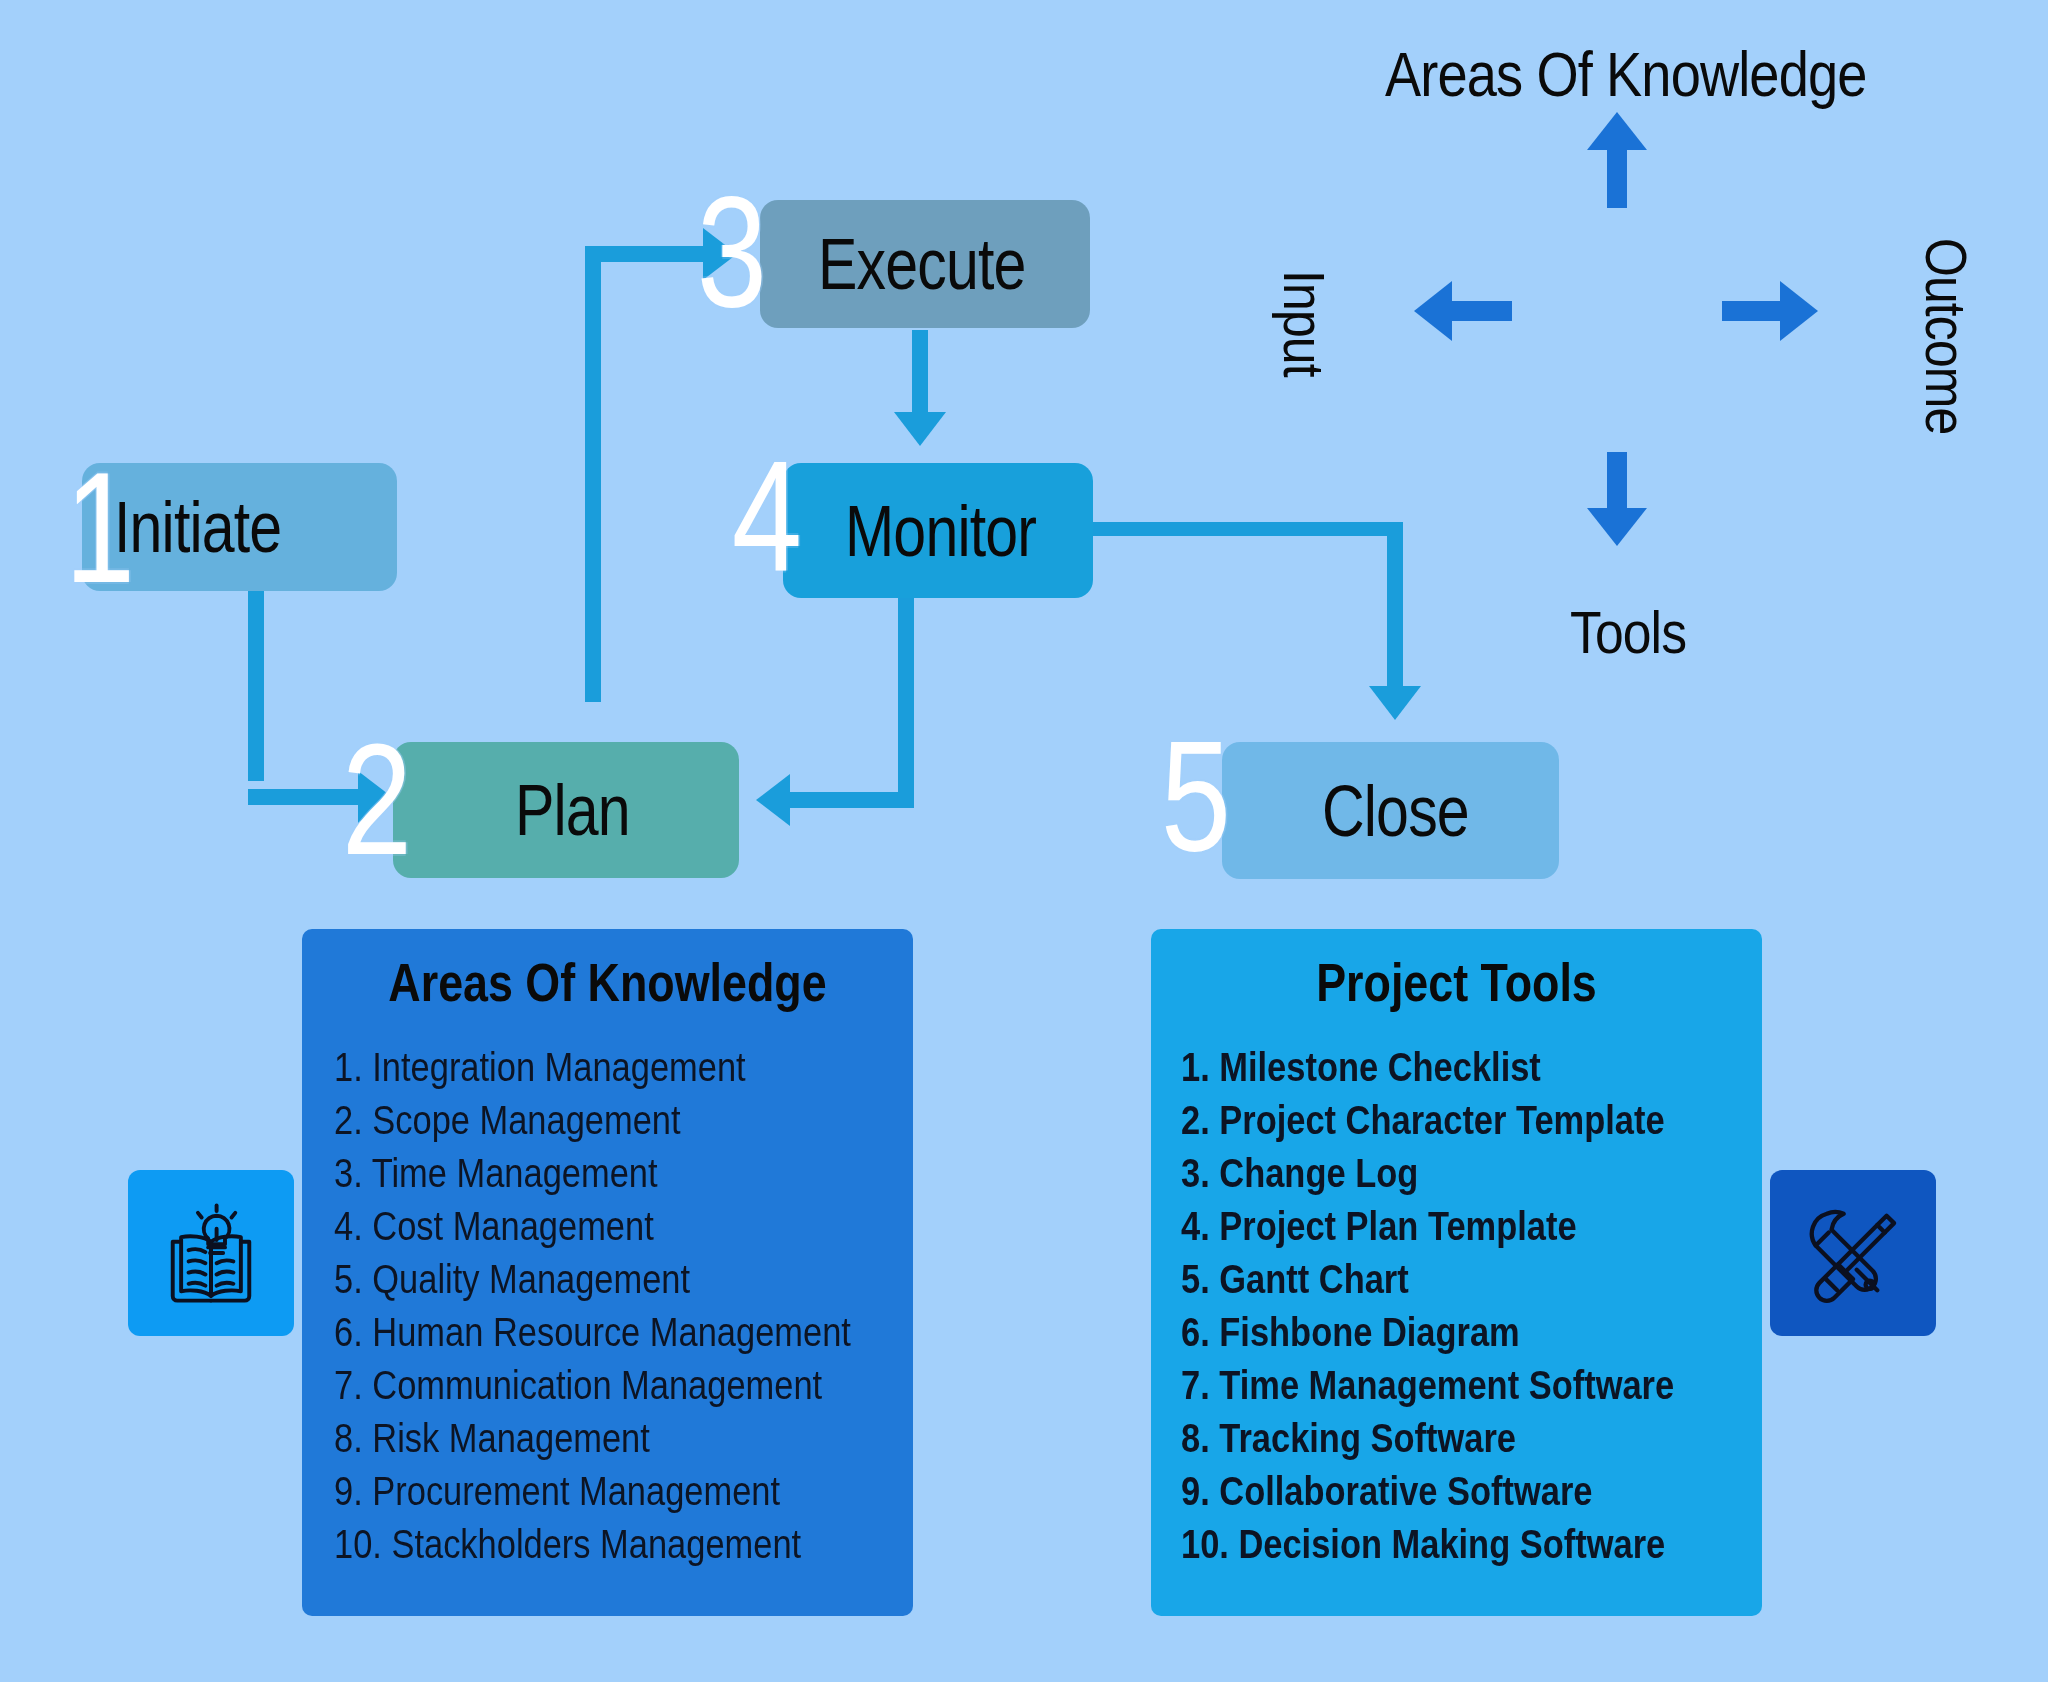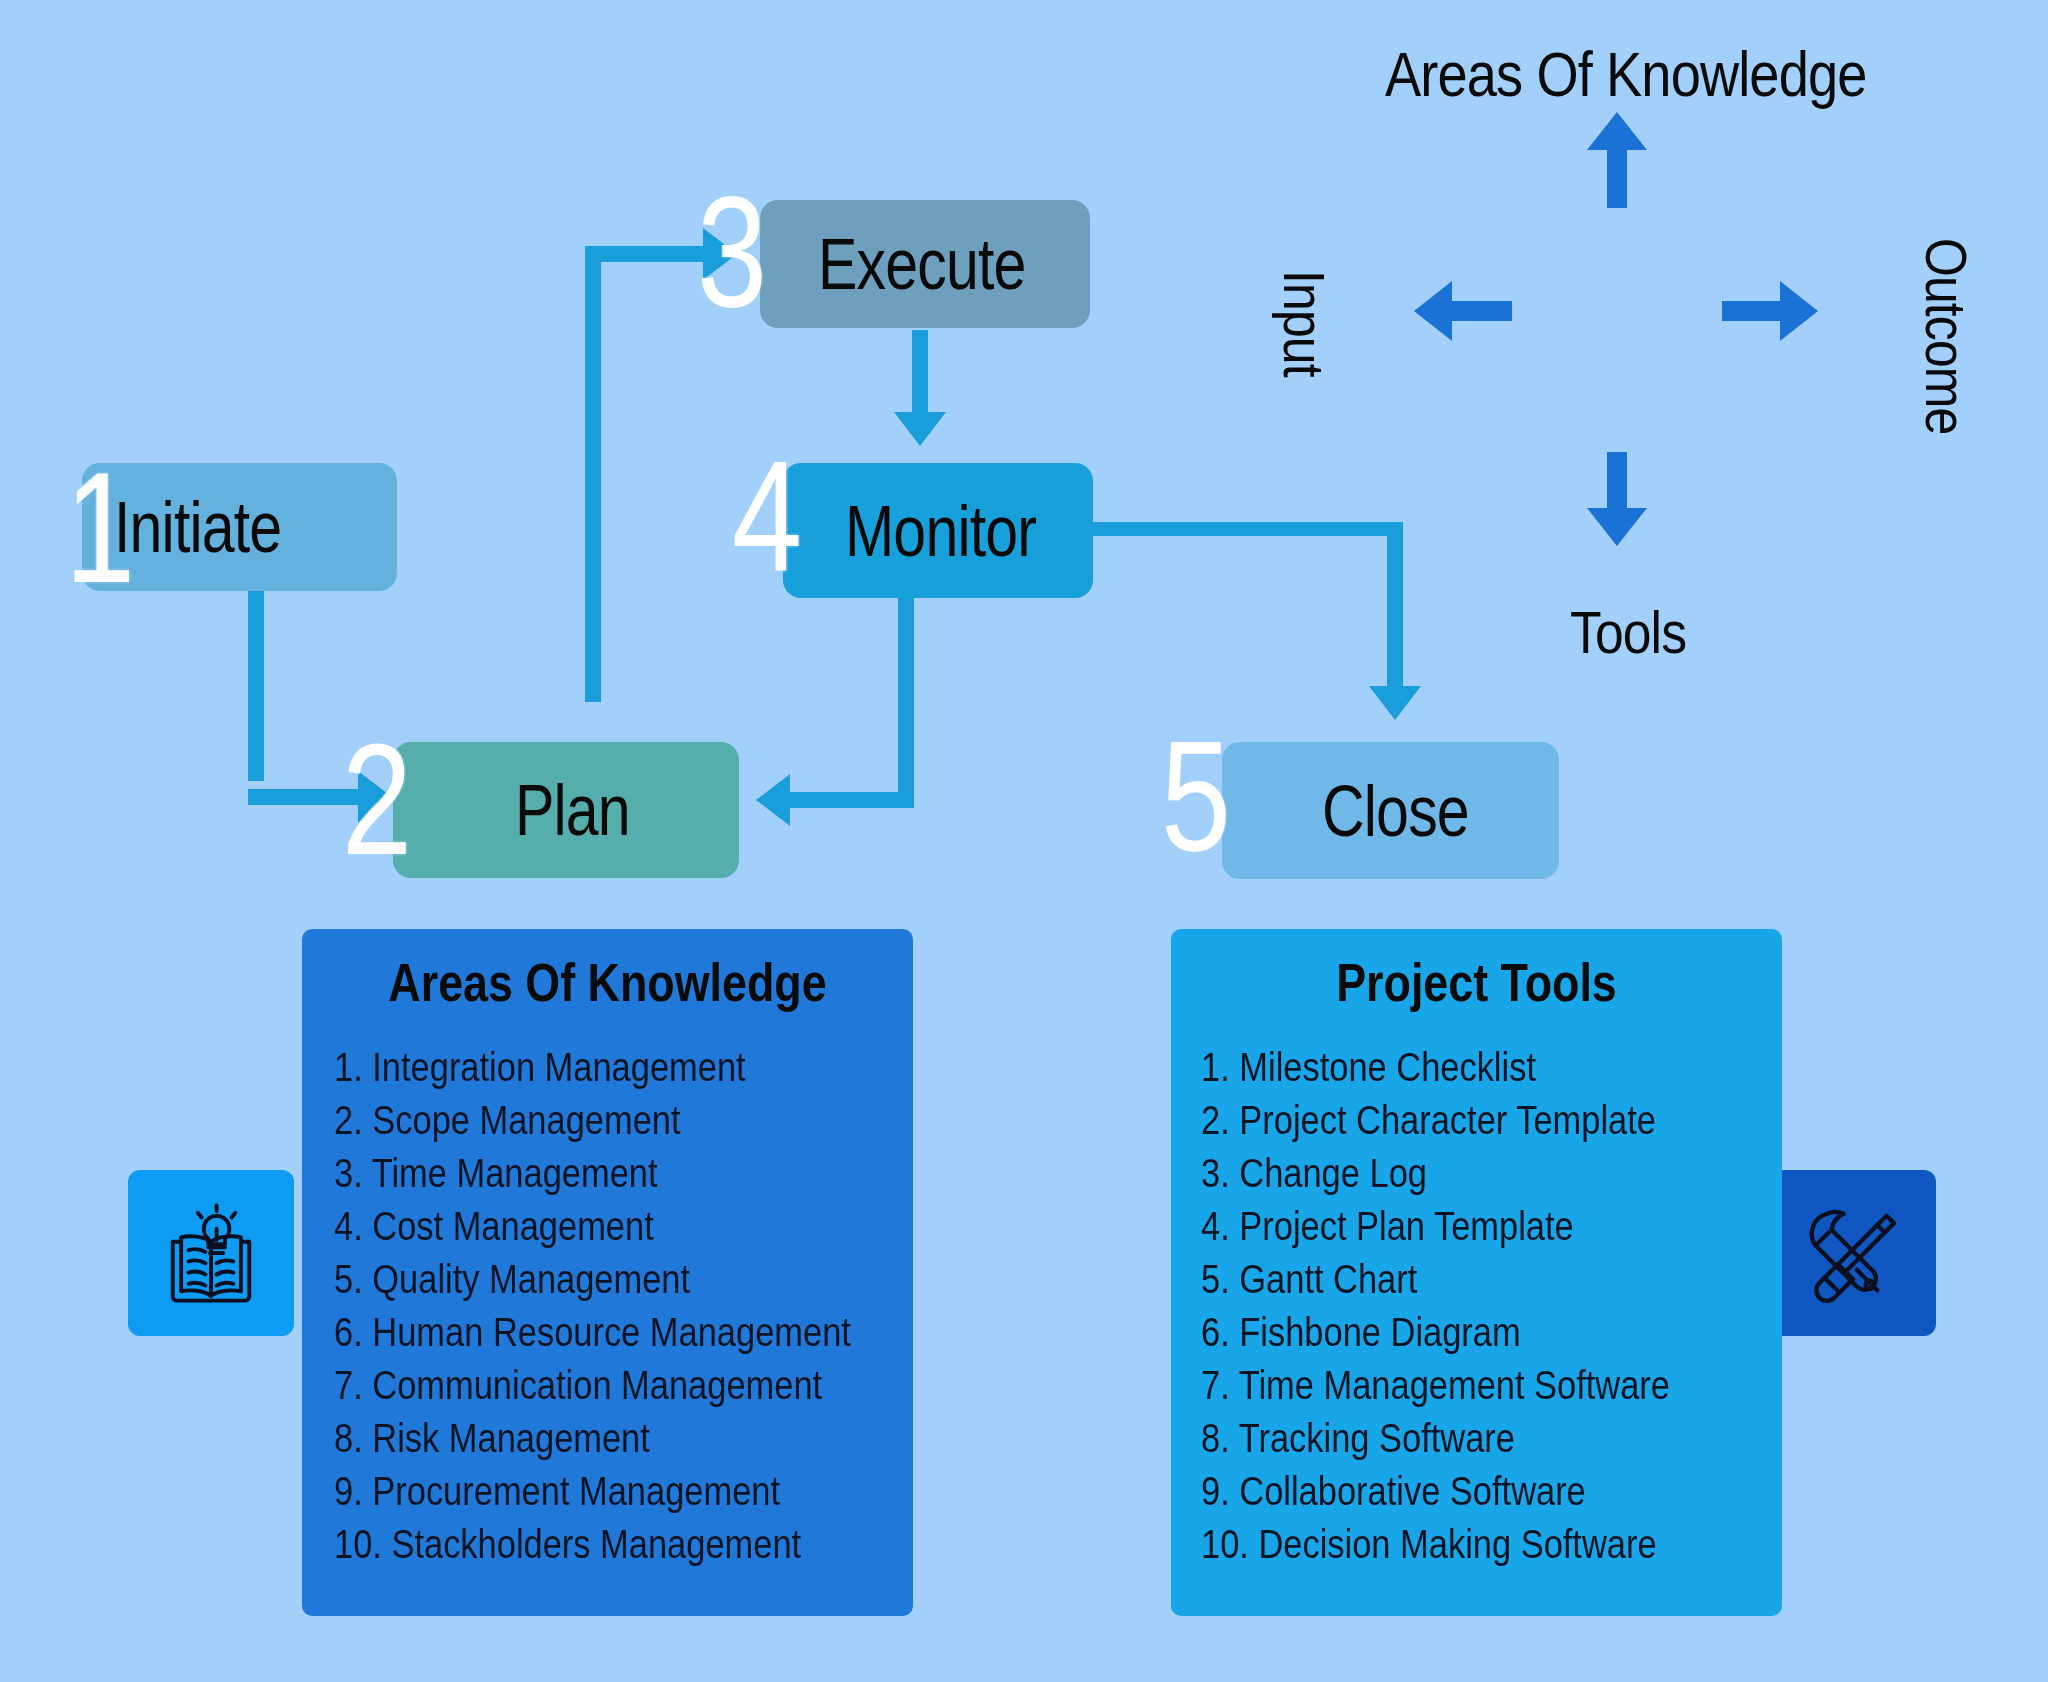--- a/index.html
+++ b/index.html
@@ -108,22 +108,22 @@
     color: #0c1424;
     font-size: 41px;
     line-height: 1.0;
     padding: 0 0 12px 0;
     white-space: nowrap;
     transform: scaleX(0.84);
     transform-origin: left center;
   }
   #panel-knowledge { left: 302px;  top: 929px; width: 611px; height: 687px; background: #2079d8; }
   #panel-knowledge ol { margin-left: 32px; }
-  #panel-tools     { left: 1151px; top: 929px; width: 611px; height: 687px; background: #18a6e8; margin-left: 20px; }
-  #panel-tools ol  { margin-left: 30px; }
+  #panel-tools     { left: 1151px; top: 929px; width: 611px; height: 687px; background: #18a6e8; }
+  #panel-tools ol  { margin-left: 30px; font-weight: bold; }
 
   
   .icon-tile {
     position: absolute;
     border-radius: 12px;
     display: flex;
     align-items: center;
     justify-content: center;
   }
   #tile-knowledge { left: 128px;  top: 1170px; width: 166px; height: 166px; background: #0d9bf3; }

